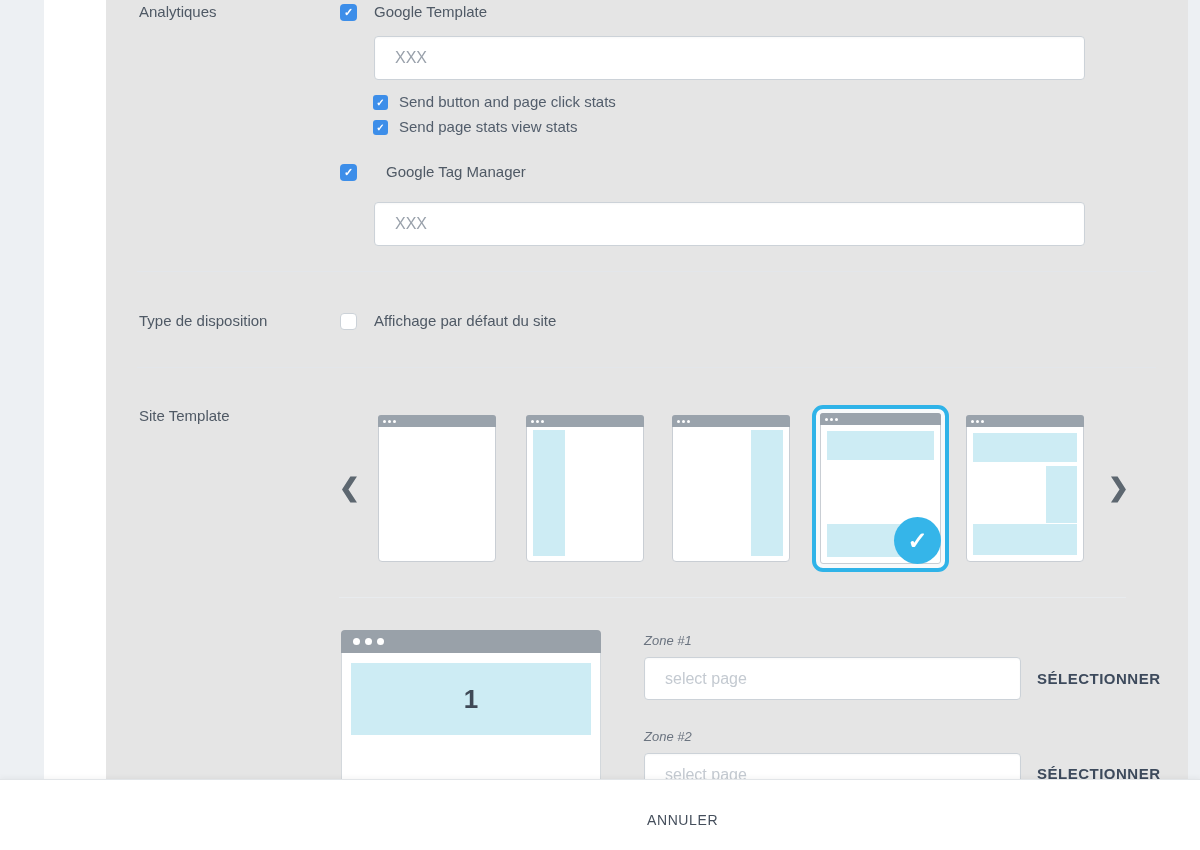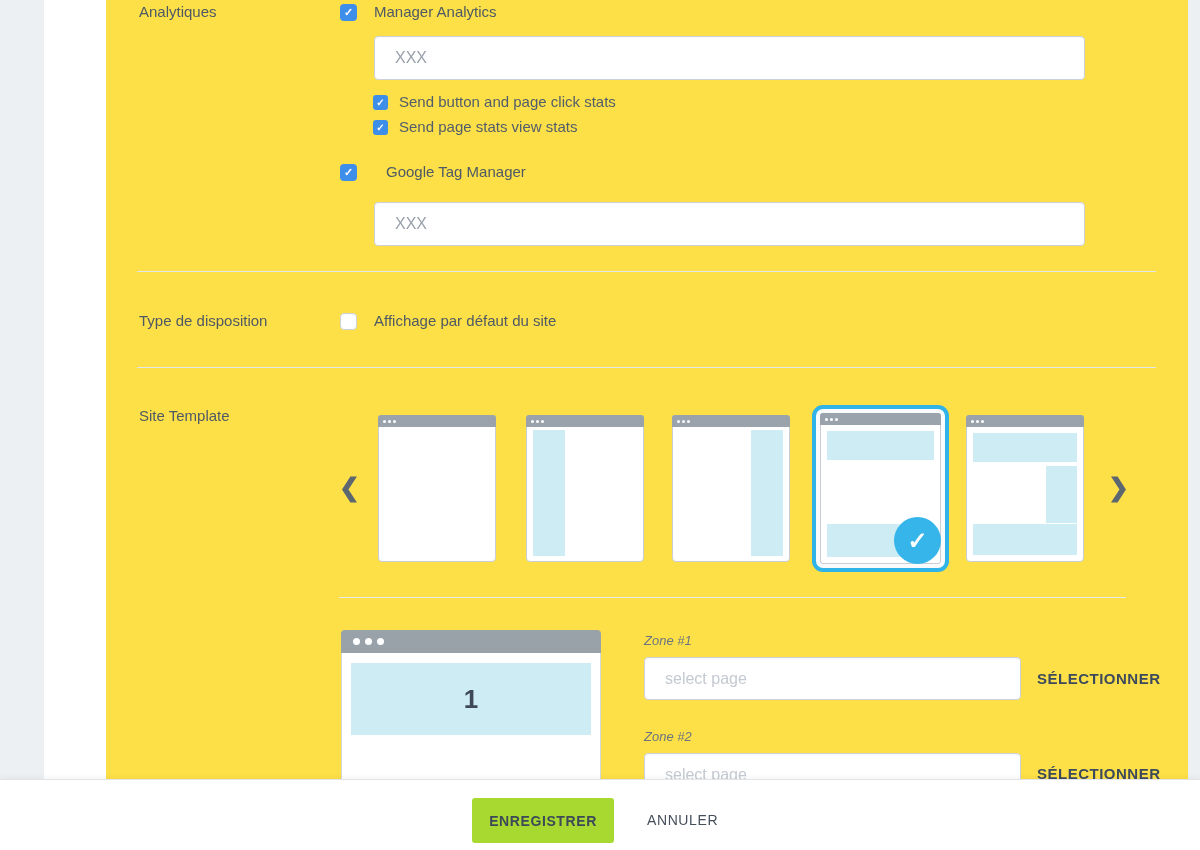--- a/index.html
+++ b/index.html
@@ -4,21 +4,21 @@
 <style>
   * { margin:0; padding:0; box-sizing:border-box; }
   html,body { width:1200px; height:850px; overflow:hidden; }
   body {
     font-family: "Liberation Sans", sans-serif;
     background:#edf0f3;
     position:relative;
     color:#525d6b;
   }
   .panel { position:absolute; left:44px; top:0; width:1118px; height:850px; background:#ffffff; }
-  .panel-inner { position:absolute; left:62px; top:0; width:1082px; height:850px; background:#fde047; }
+  .panel-inner { position:absolute; left:62px; top:0; width:1082px; height:850px; background:#e5e5e5; }
 
   .abs { position:absolute; }
 
   .section-label { font-size:15px; color:#4f5965; }
 
   
   .checkbox {
     width:17px; height:17px; border-radius:4px;
     display:flex; align-items:center; justify-content:center;
     cursor:pointer;
@@ -122,21 +122,21 @@
 <body>
 
 <div class="panel">
   <div class="panel-inner">
 
     <div class="abs section-label" style="left:33px; top:3px;">Analytiques</div>
 
     <div class="abs checkbox checked" style="left:234px; top:4px;">
       <span>✓</span>
     </div>
-    <div class="abs check-label" style="left:268px; top:3px;">Manager Analytics</div>
+    <div class="abs check-label" style="left:268px; top:3px;">Google Template</div>
 
     <input class="abs text-input" style="left: 268px; top: 36px; width: 711px; height: 44px;" value="XXX">
 
     <div class="abs checkbox small checked" style="left:267px; top:95px;">
       <span>✓</span>
     </div>
     <div class="abs sub-label" style="left:293px; top:93px;">Send button and page click stats</div>
 
     <div class="abs checkbox small checked" style="left:267px; top:120px;">
       <span>✓</span>
@@ -237,15 +237,14 @@
     <button class="abs select-btn" style="left:931px; top:670px;">SÉLECTIONNER</button>
 
     <div class="abs zone-label" style="left:538px; top:729px;">Zone #2</div>
     <input class="abs text-input" style="left: 538px; top: 753px; width: 377px; height: 43px;" placeholder="select page">
     <button class="abs select-btn" style="left:931px; top:765px;">SÉLECTIONNER</button>
 
   </div>
 </div>
 
 <div class="footer">
-  <button class="save-btn">ENREGISTRER</button>
   <button class="cancel-btn">ANNULER</button>
 </div>
 
 </body></html>

